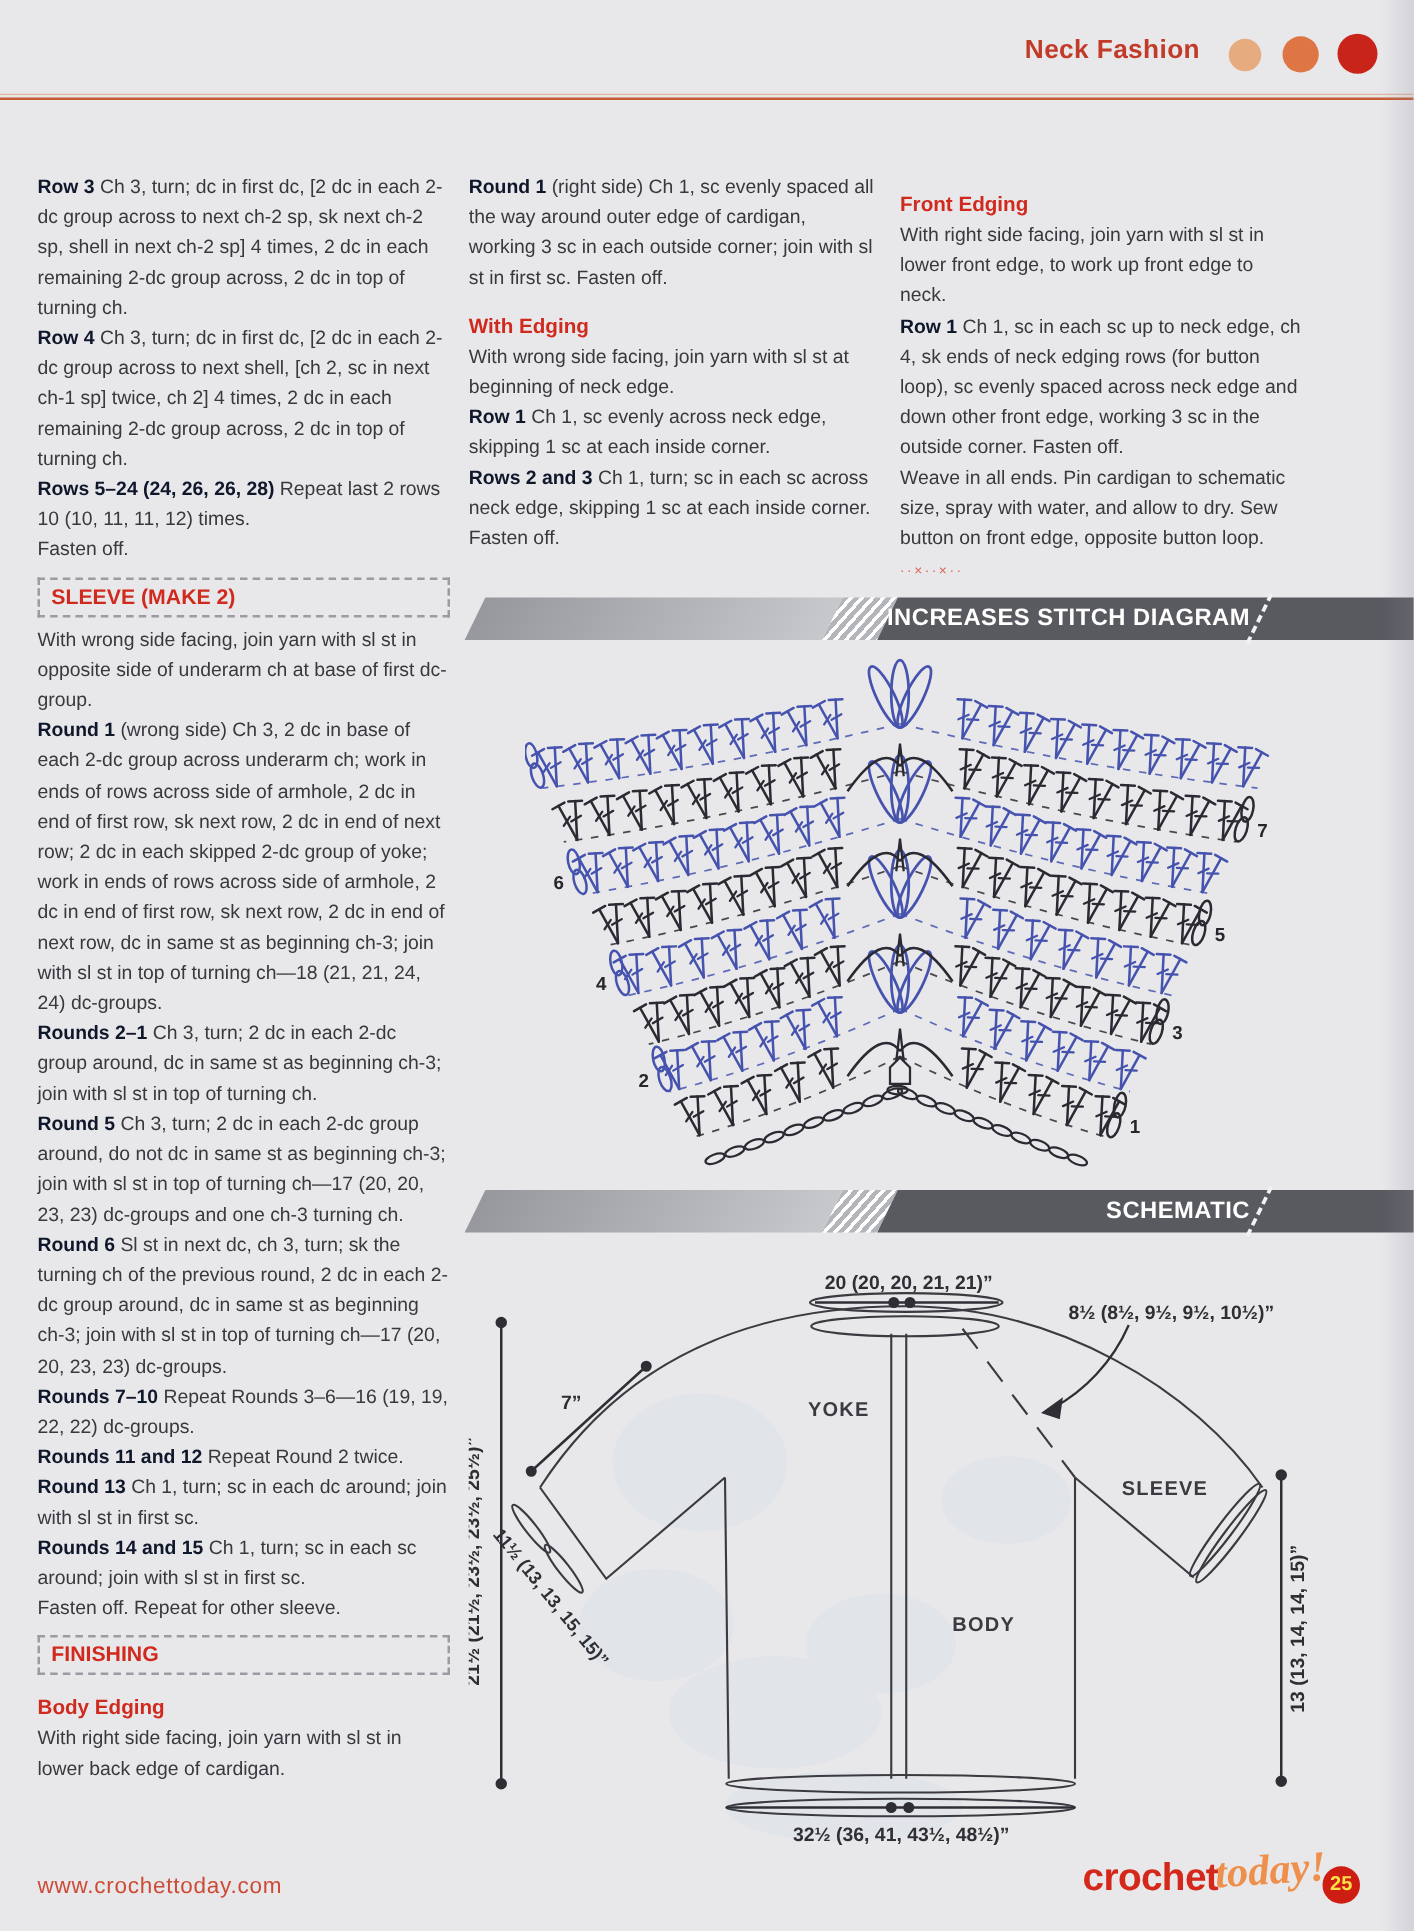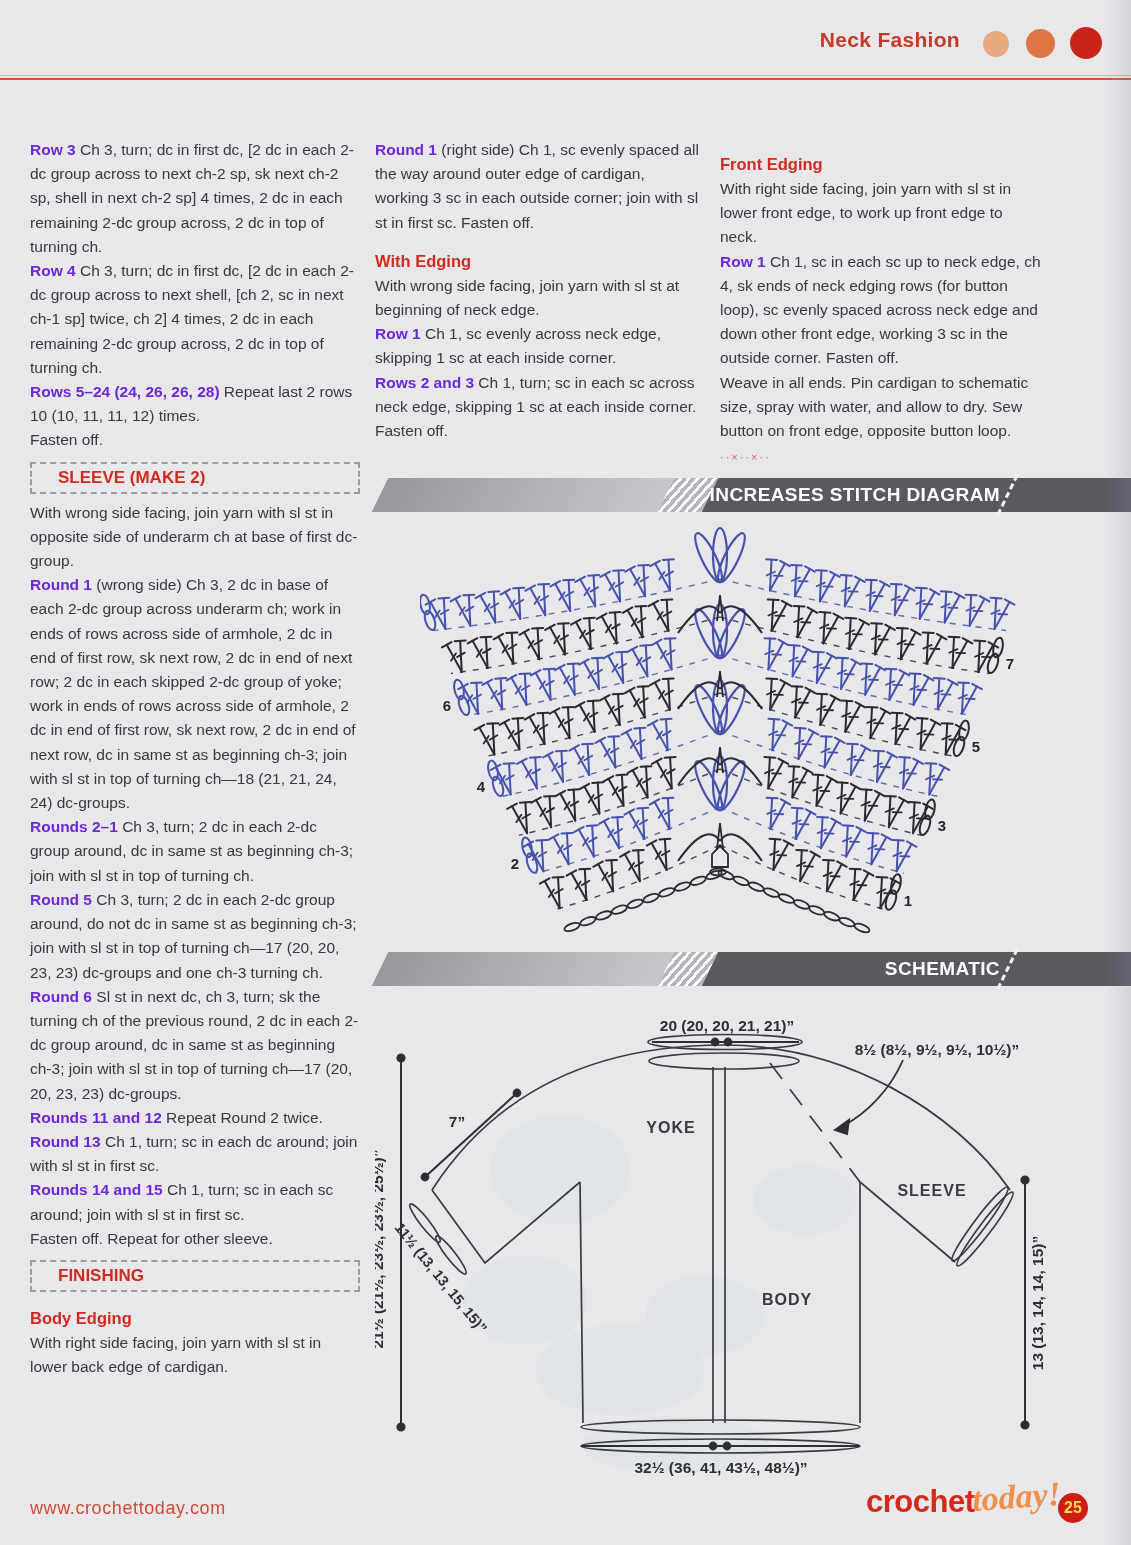--- a/index.html
+++ b/index.html
@@ -9,23 +9,23 @@
         background:linear-gradient(270deg,rgba(140,140,152,.22),transparent);pointer-events:none;}
   
   .hdr-label{position:absolute;left:700px;top:28px;width:260px;text-align:right;
         font-size:21px;font-weight:bold;color:#c23a28;letter-spacing:.3px;}
   .dot{position:absolute;border-radius:50%;}
   .rule1{position:absolute;left:0;top:75px;width:100%;height:1px;background:#ddb49c;}
   .rule2{position:absolute;left:0;top:78px;width:100%;height:2px;background:#c75b33;}
   
   .col{position:absolute;top:138px;font-size:15.5px;line-height:24.2px;text-align:left;}
   .col p{margin:0;}
-  .col b{color:#6d28d9;}
+  .col b{color:#0f172a;}
   .col h3{margin:15px 0 2px;font-size:16.5px;line-height:22px;color:#d02a1e;}
-  .secbox{box-sizing:border-box;width:100%;margin:9px 0 7px;padding:2px 26px;
+  .secbox{box-sizing:border-box;width:100%;margin:9px 0 7px;padding:2px 9px;
         border:2px dashed #9b9ba4;color:#d02a1e;font-weight:bold;font-size:17px;line-height:24px;}
   #col1{left:30px;width:330px;}
   #col2{left:375px;width:324px;}
   #col3{left:720px;width:322px;}
   .doodle{color:#dd6450;font-size:11px;letter-spacing:2px;}
   
   .banner{position:absolute;left:368px;width:780px;height:34px;}
   .bseg{position:absolute;top:0;height:100%;transform:skewX(-26deg);}
   .b1{left:12px;width:286px;background:linear-gradient(90deg,#97989d,#c7c8cc);}
   .b2{left:298px;width:44px;background:repeating-linear-gradient(112deg,#b4b5ba 0 4.5px,#ffffff 4.5px 8px);}
@@ -62,20 +62,21 @@
       <p><b>Row 3</b> Ch 3, turn; dc in first dc, [2 dc in each 2-dc group across to next ch-2 sp, sk next ch-2 sp, shell in next ch-2 sp] 4 times, 2 dc in each remaining 2-dc group across, 2 dc in top of turning ch.</p>
       <p><b>Row 4</b> Ch 3, turn; dc in first dc, [2 dc in each 2-dc group across to next shell, [ch 2, sc in next ch-1 sp] twice, ch 2] 4 times, 2 dc in each remaining 2-dc group across, 2 dc in top of turning ch.</p>
       <p><b>Rows 5–24 (24, 26, 26, 28)</b> Repeat last 2 rows 10 (10, 11, 11, 12) times.</p>
       <p>Fasten off.</p>
       <div class="secbox">SLEEVE (MAKE 2)</div>
       <p>With wrong side facing, join yarn with sl st in opposite side of underarm ch at base of first dc-group.</p>
       <p><b>Round 1</b> (wrong side) Ch 3, 2 dc in base of each 2-dc group across underarm ch; work in ends of rows across side of armhole, 2 dc in end of first row, sk next row, 2 dc in end of next row; 2 dc in each skipped 2-dc group of yoke; work in ends of rows across side of armhole, 2 dc in end of first row, sk next row, 2 dc in end of next row, dc in same st as beginning ch-3; join with sl st in top of turning ch—18 (21, 21, 24, 24) dc-groups.</p>
       <p><b>Rounds 2–1</b> Ch 3, turn; 2 dc in each 2-dc group around, dc in same st as beginning ch-3; join with sl st in top of turning ch.</p>
       <p><b>Round 5</b> Ch 3, turn; 2 dc in each 2-dc group around, do not dc in same st as beginning ch-3; join with sl st in top of turning ch—17 (20, 20, 23, 23) dc-groups and one ch-3 turning ch.</p>
       <p><b>Round 6</b> Sl st in next dc, ch 3, turn; sk the turning ch of the previous round, 2 dc in each 2-dc group around, dc in same st as beginning ch-3; join with sl st in top of turning ch—17 (20, 20, 23, 23) dc-groups.</p>
+      <p><b>Rounds 7–10</b> Repeat Rounds 3–6—16 (19, 19, 22, 22) dc-groups.</p>
       <p><b>Rounds 11 and 12</b> Repeat Round 2 twice.</p>
       <p><b>Round 13</b> Ch 1, turn; sc in each dc around; join with sl st in first sc.</p>
       <p><b>Rounds 14 and 15</b> Ch 1, turn; sc in each sc around; join with sl st in first sc.</p>
       <p>Fasten off. Repeat for other sleeve.</p>
       <div class="secbox">FINISHING</div>
       <h3>Body Edging</h3>
       <p>With right side facing, join yarn with sl st in lower back edge of cardigan.</p>
     </div>
   <div class="col" id="col2">
       <p><b>Round 1</b> (right side) Ch 1, sc evenly spaced all the way around outer edge of cardigan, working 3 sc in each outside corner; join with sl st in first sc. Fasten off.</p>

